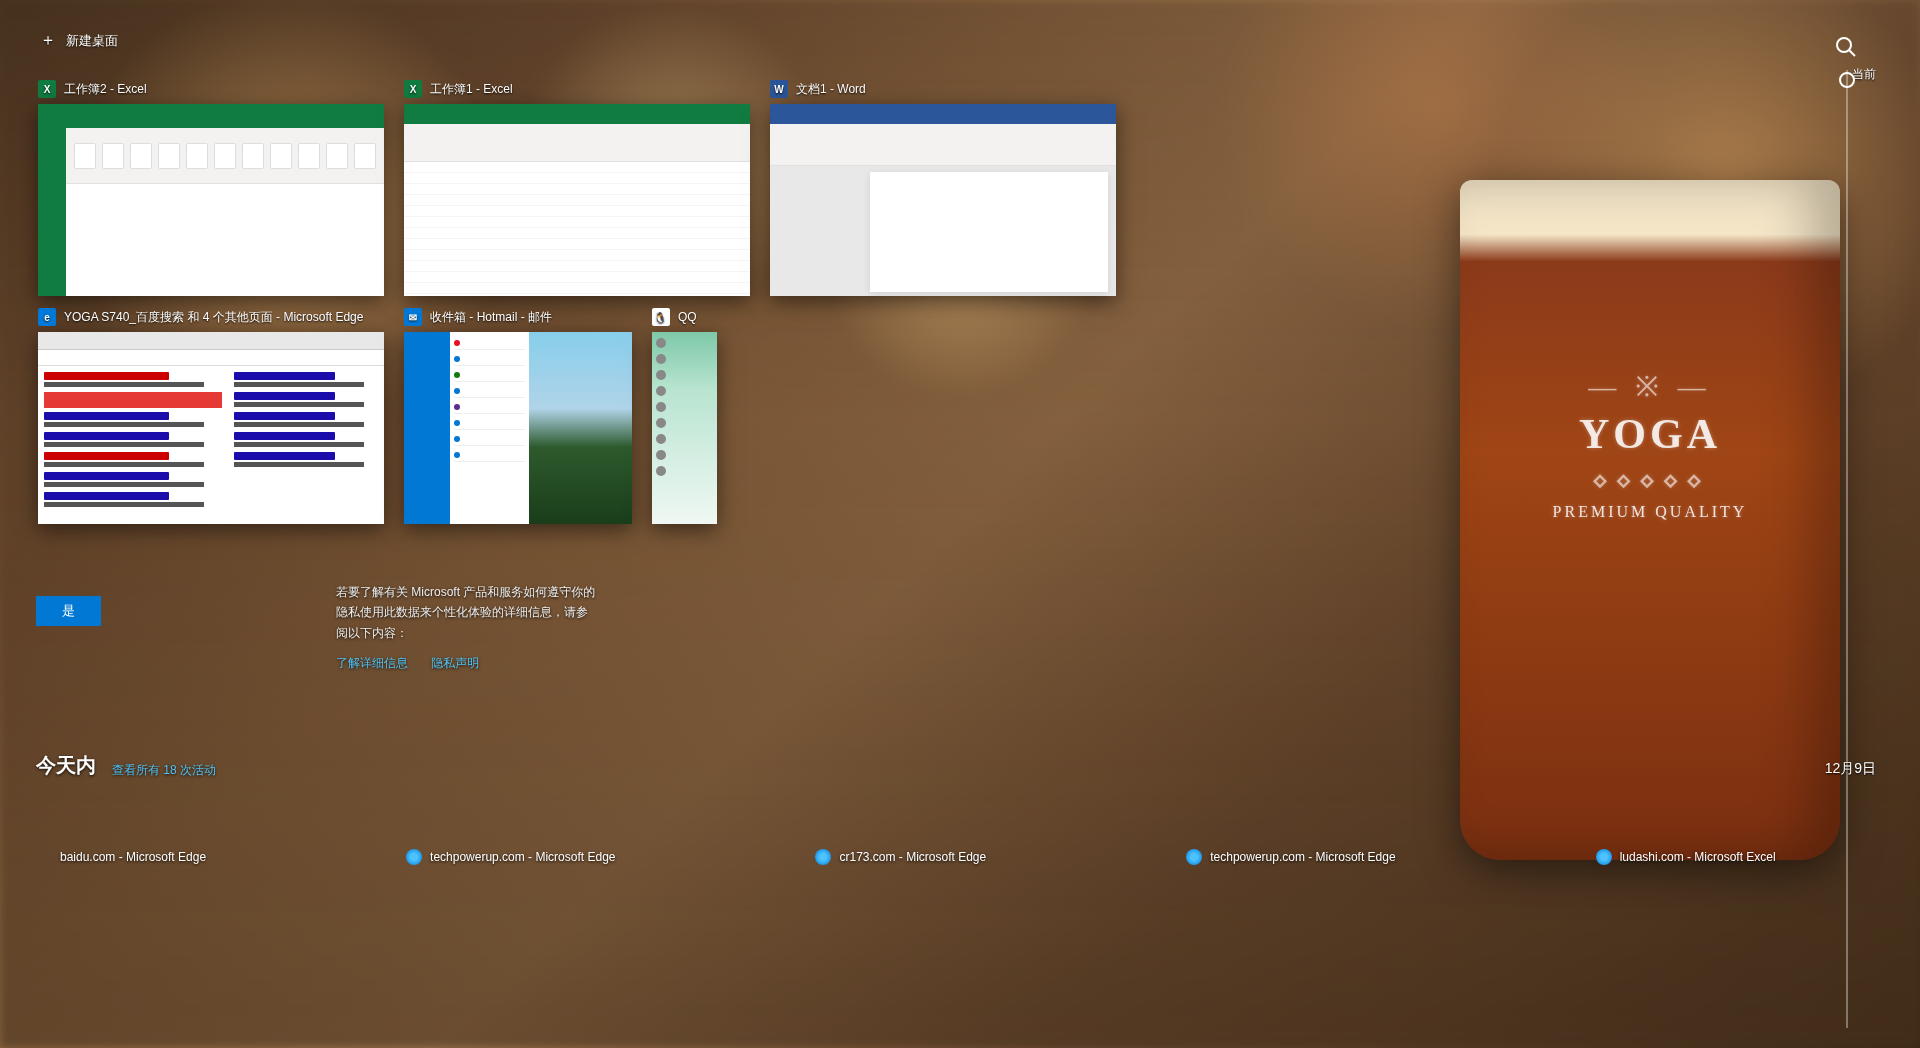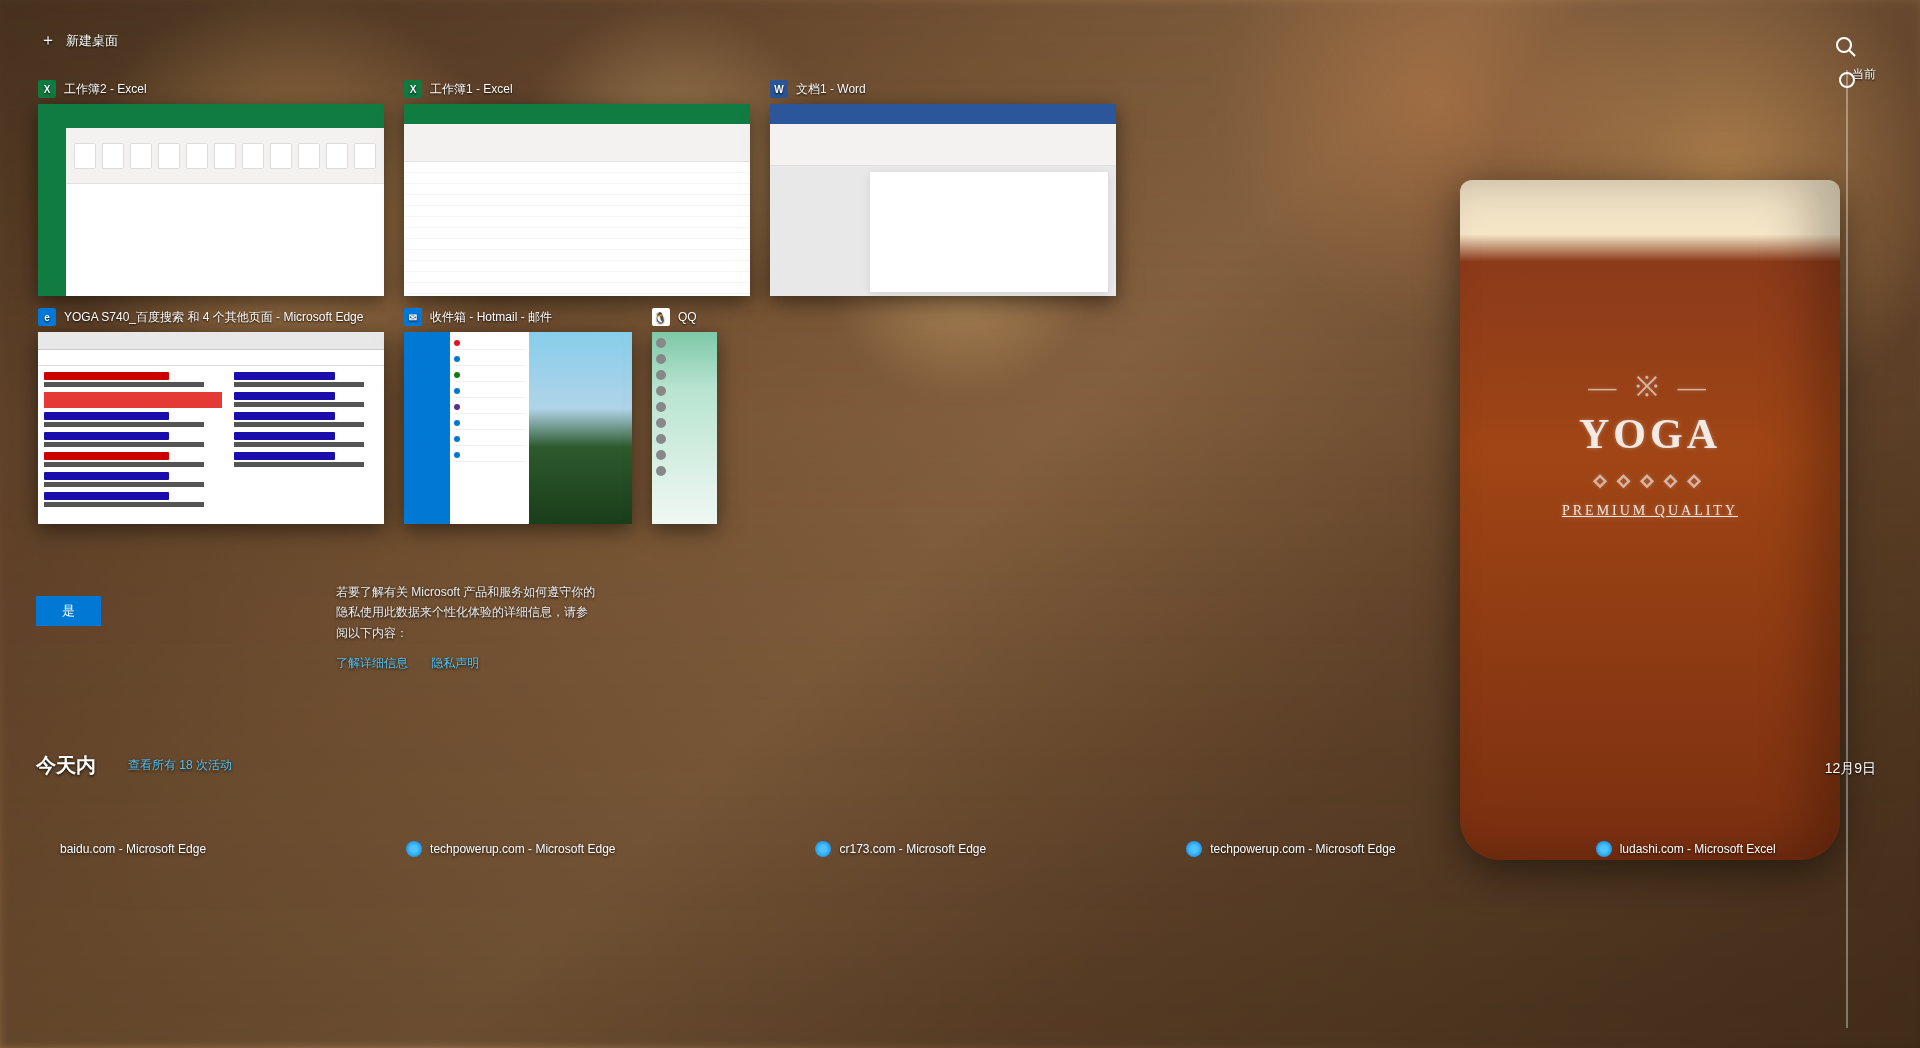--- a/index.html
+++ b/index.html
@@ -20,21 +20,21 @@
       filter: blur(4px);
     }
     
     .glass { position:absolute; right:80px; top:180px; width:380px; height:680px; }
     .beer { position:absolute; inset:0; border-radius:12px 12px 40px 40px;
       background: linear-gradient(to bottom, #f5e6c8 0%,#f5e6c8 8%, #8b3a1a 12%, #a04515 40%, #7a2f10 100%);
       box-shadow: inset -30px 0 50px rgba(0,0,0,.25), 0 10px 40px rgba(0,0,0,.5); }
     .glass-text { position:absolute; top:180px; left:0; right:0; text-align:center; color:rgba(255,255,255,.85);
       font-family: Georgia, serif; text-shadow:0 0 4px rgba(255,255,255,.3);}
     .glass-text .brand{ font-size:42px; letter-spacing:4px; font-weight:bold;}
-    .glass-text .sub{ font-size:14px; letter-spacing:3px; text-decoration:underline;}
+    .glass-text .sub{ font-size:16px; letter-spacing:3px; }
     .glass-text .year{ font-size:20px; margin-top:12px; letter-spacing:2px;}
     .glass-text .dec { font-size:28px; letter-spacing:6px; opacity:.7; margin:6px 0;}
 
     
     .new-desktop { position:absolute; left:40px; top:30px; display:flex; align-items:center; gap:10px;
       font-size:13px; cursor:pointer; text-shadow:0 1px 2px rgba(0,0,0,.8);}
     .plus-icon { font-size:16px; font-weight:300;}
 
     
     .search-btn { position:absolute; right:62px; top:35px; width:24px; height:24px; cursor:pointer;}
@@ -99,21 +99,21 @@
     .promo { position:absolute; left:36px; top:582px; width:560px; text-shadow:0 1px 3px rgba(0,0,0,.9);}
     .promo h2{ font-size:22px; font-weight:400; margin-bottom:18px;}
     .promo-cols{display:flex; gap:40px;}
     .promo-col{ font-size:12px; line-height:1.7; width:260px; color:#eee;}
     .promo-links{ margin-top:10px;}
     .promo-links a{ color:#4fc3f7; text-decoration:none; margin-right:20px; font-size:12px; cursor:pointer;}
     .yes-btn{ margin-top:14px; background:#0078d4; border:none; color:#fff; padding:6px 26px; font-size:13px; cursor:pointer;}
 
     
     .today { position:absolute; left:36px; top:752px; text-shadow:0 1px 3px rgba(0,0,0,.9);}
-    .today-head{ display:flex; align-items:center; gap:32px; margin-bottom:17px;}
+    .today-head{ display:flex; align-items:flex-end; gap:16px; margin-bottom:25px;}
     .today-head h3{ font-size:20px; font-weight:600;}
     .today-head a{ font-size:12px; color:#4fc3f7; text-decoration:none; cursor:pointer;}
     .activity-row{ display:flex; gap:200px; font-size:12px; padding-left:24px;}
     .activity{ display:flex; align-items:center; gap:8px; cursor:pointer;margin-top:45px;}
     .edge-mini{width:16px;height:16px;border-radius:50%;background:radial-gradient(circle,#4cc2ff 30%,#0078d7);}
   </style>
 </head>
 <body>
 
 <div class="bg-blur"></div>

